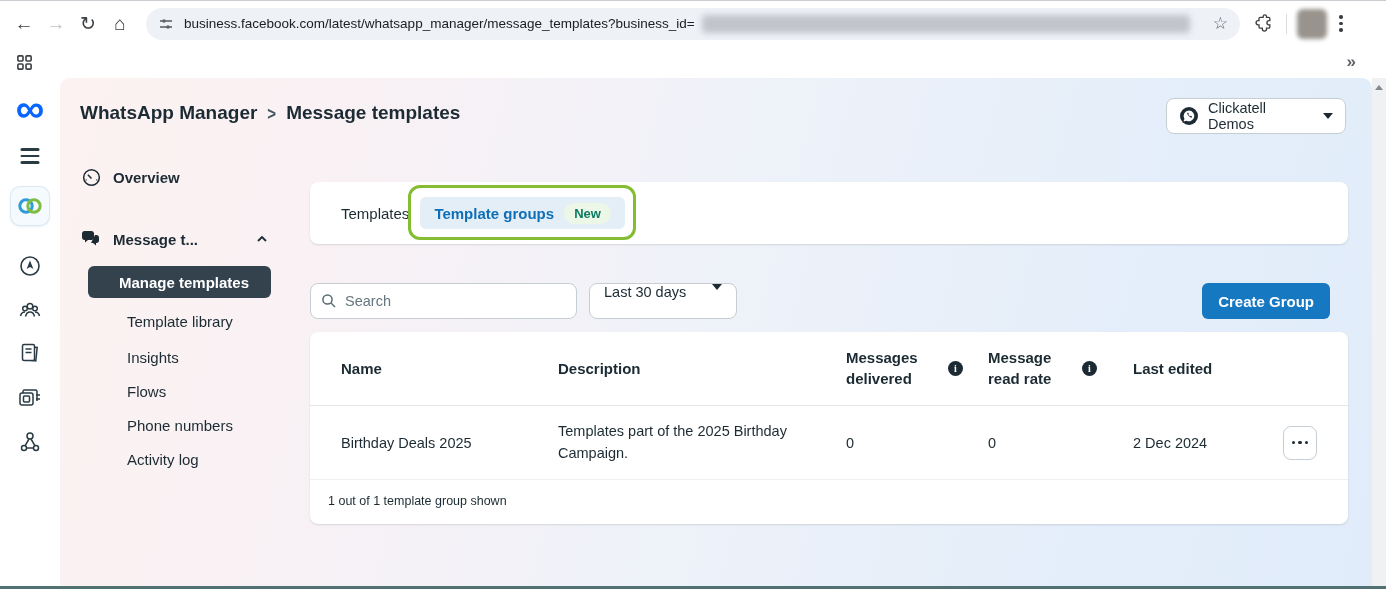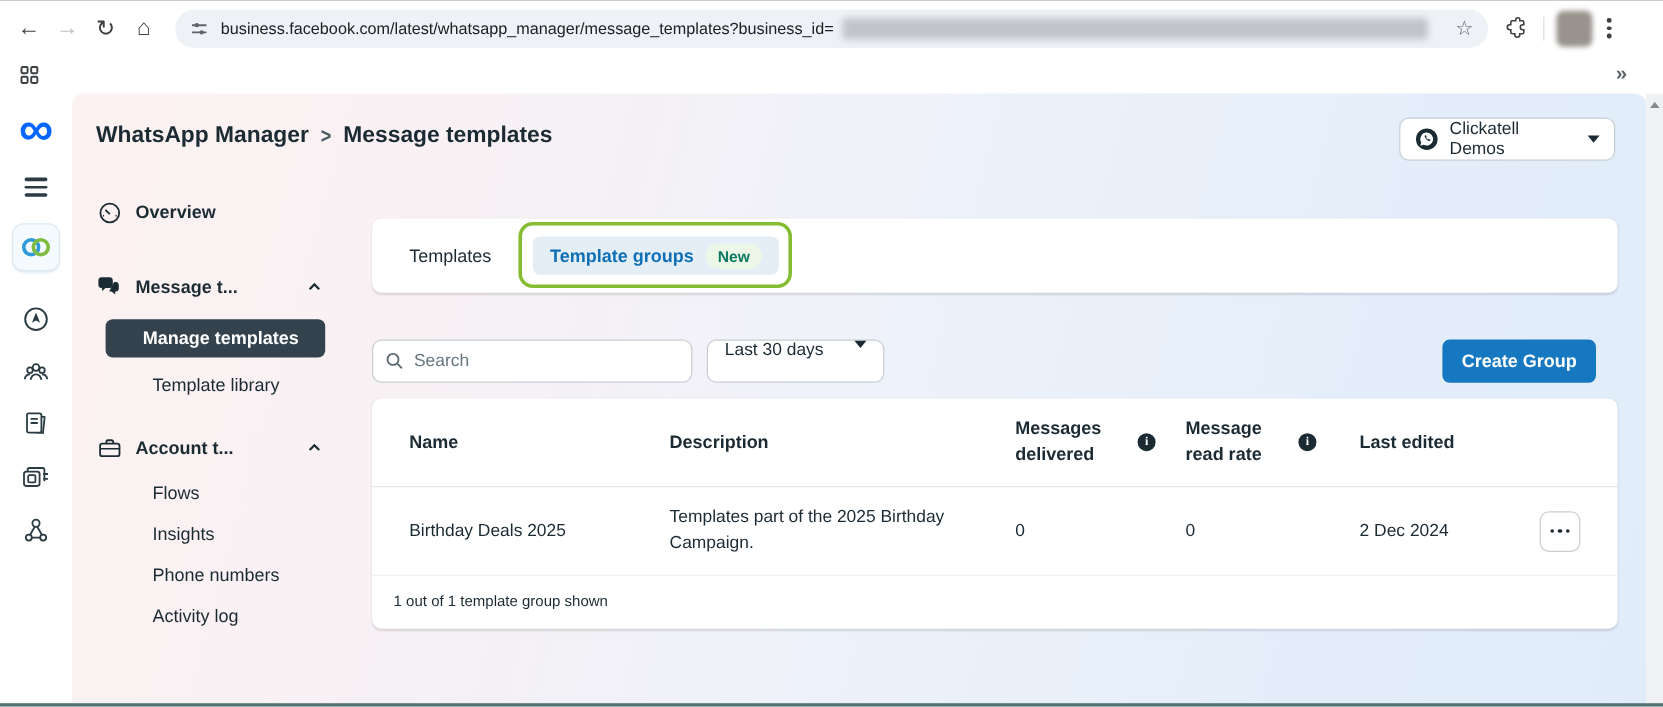--- a/index.html
+++ b/index.html
@@ -76,21 +76,21 @@
            color:#fff;font-weight:bold;display:flex;align-items:center;padding-left:31px;cursor:pointer;}
   .nav-sub{margin-top:12px;padding-left:47px;color:var(--text);cursor:pointer;height:22px;display:flex;align-items:center;}
   .gap-lg{margin-top:36px;}
   .gap-md{margin-top:28px;}
   .subs .nav-sub{margin-top:0;height:34px;}
 
   
   .tabs-card{position:absolute;left:250px;top:104px;width:1038px;height:62px;background:#fff;
              border-radius:8px;box-shadow:0 1px 2px rgba(0,0,0,.12);
              display:flex;align-items:center;padding-left:31px;}
-  .tab-plain{font-size:15px;color:var(--text);margin-right:35px;cursor:pointer;}
+  .tab-plain{font-size:15px;color:var(--text);margin-right:11px;cursor:pointer;}
   .pill-wrap{position:relative;}
   .tab-pill{background:var(--tab-bg);border-radius:6px;height:32px;display:flex;align-items:center;
             padding:0 14px;gap:10px;cursor:pointer;}
   .tab-pill .t{color:var(--tab-text);font-weight:bold;font-size:15px;}
   .new-badge{background:var(--badge-bg);color:var(--badge-text);font-weight:bold;font-size:13px;
              padding:3px 10px;border-radius:12px;}
   .hl-green{position:absolute;left:-12px;right:-11px;top:-12px;bottom:-11px;border:3px solid var(--green);
             border-radius:12px;pointer-events:none;}
 
   .toolbar{position:absolute;left:250px;top:205px;width:1038px;height:36px;display:flex;align-items:center;}
@@ -287,42 +287,27 @@
             </svg>
         </div>
 
         <div class="nav-sel">
           <span>Manage templates</span>
         </div>
         <div class="nav-sub">
           <span>Template library</span>
         </div>
 
-        <div class="nav-row gap-md">
-          <span class="nav-ic">
-            <svg width="21" height="19" viewBox="0 0 22 20">
-                <g fill="none" stroke="#1c2b33" stroke-width="1.6">
-              <rect x="2.5" y="6" width="17" height="11" rx="2"></rect>
-                  <path d="M8 6V4.5A1.5 1.5 0 0 1 9.5 3h3A1.5 1.5 0 0 1 14 4.5V6"></path>
-              <path d="M2.5 10.5h17" stroke-width="1.2"></path>
-                </g>
-              </svg>
-          </span>
-          <span class="lbl">Account t...</span>
-          <svg class="chev" viewBox="0 0 12 12">
-            <polyline points="2,8 6,4 10,8" fill="none" stroke="#1c2b33" stroke-width="1.8"></polyline>
-            </svg>
-        </div>
 
         <div class="subs" style="margin-top:8px">
           <div class="nav-sub">
-            <span>Flows</span>
+            <span>Insights</span>
             </div>
           <div class="nav-sub">
-            <span>Insights</span>
+            <span>Flows</span>
             </div>
           <div class="nav-sub">
             <span>Phone numbers</span>
             </div>
           <div class="nav-sub">
             <span>Activity log</span>
             </div>
         </div>
       </div>
 

